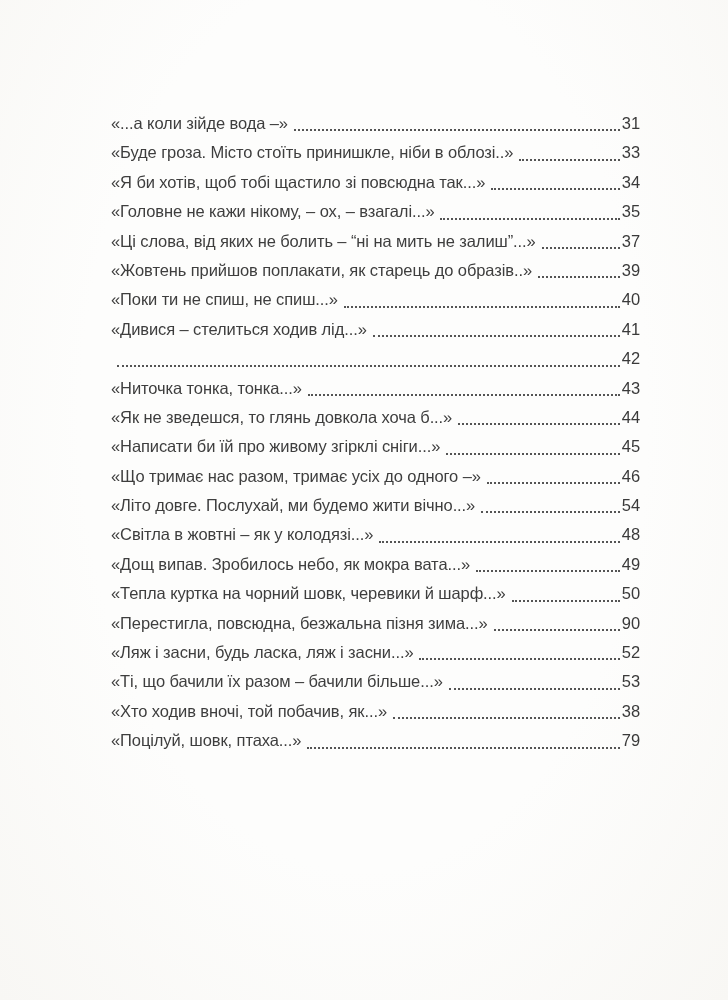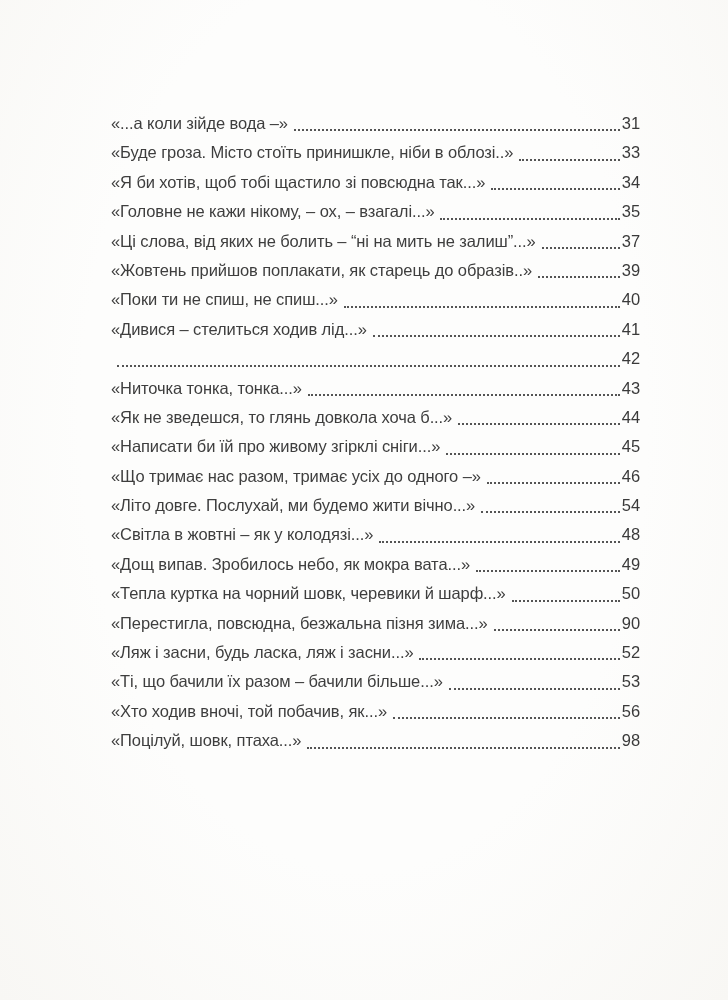--- a/index.html
+++ b/index.html
@@ -174,22 +174,22 @@
   <div class="row">
     <span class="title">«Ті, що бачили їх разом – бачили більше...»</span>
     <span class="dots"></span>
     <span class="num">53</span>
   </div>
 
 
   <div class="row">
     <span class="title">«Хто ходив вночі, той побачив, як...»</span>
     <span class="dots"></span>
-    <span class="num">56</span>
+    <span class="num">38</span>
   </div>
 
   <div class="row">
     <span class="title">«Поцілуй, шовк, птаха...»</span>
     <span class="dots"></span>
-    <span class="num">98</span>
+    <span class="num">79</span>
   </div>
 </div>
 </div>
 
 </body></html>

